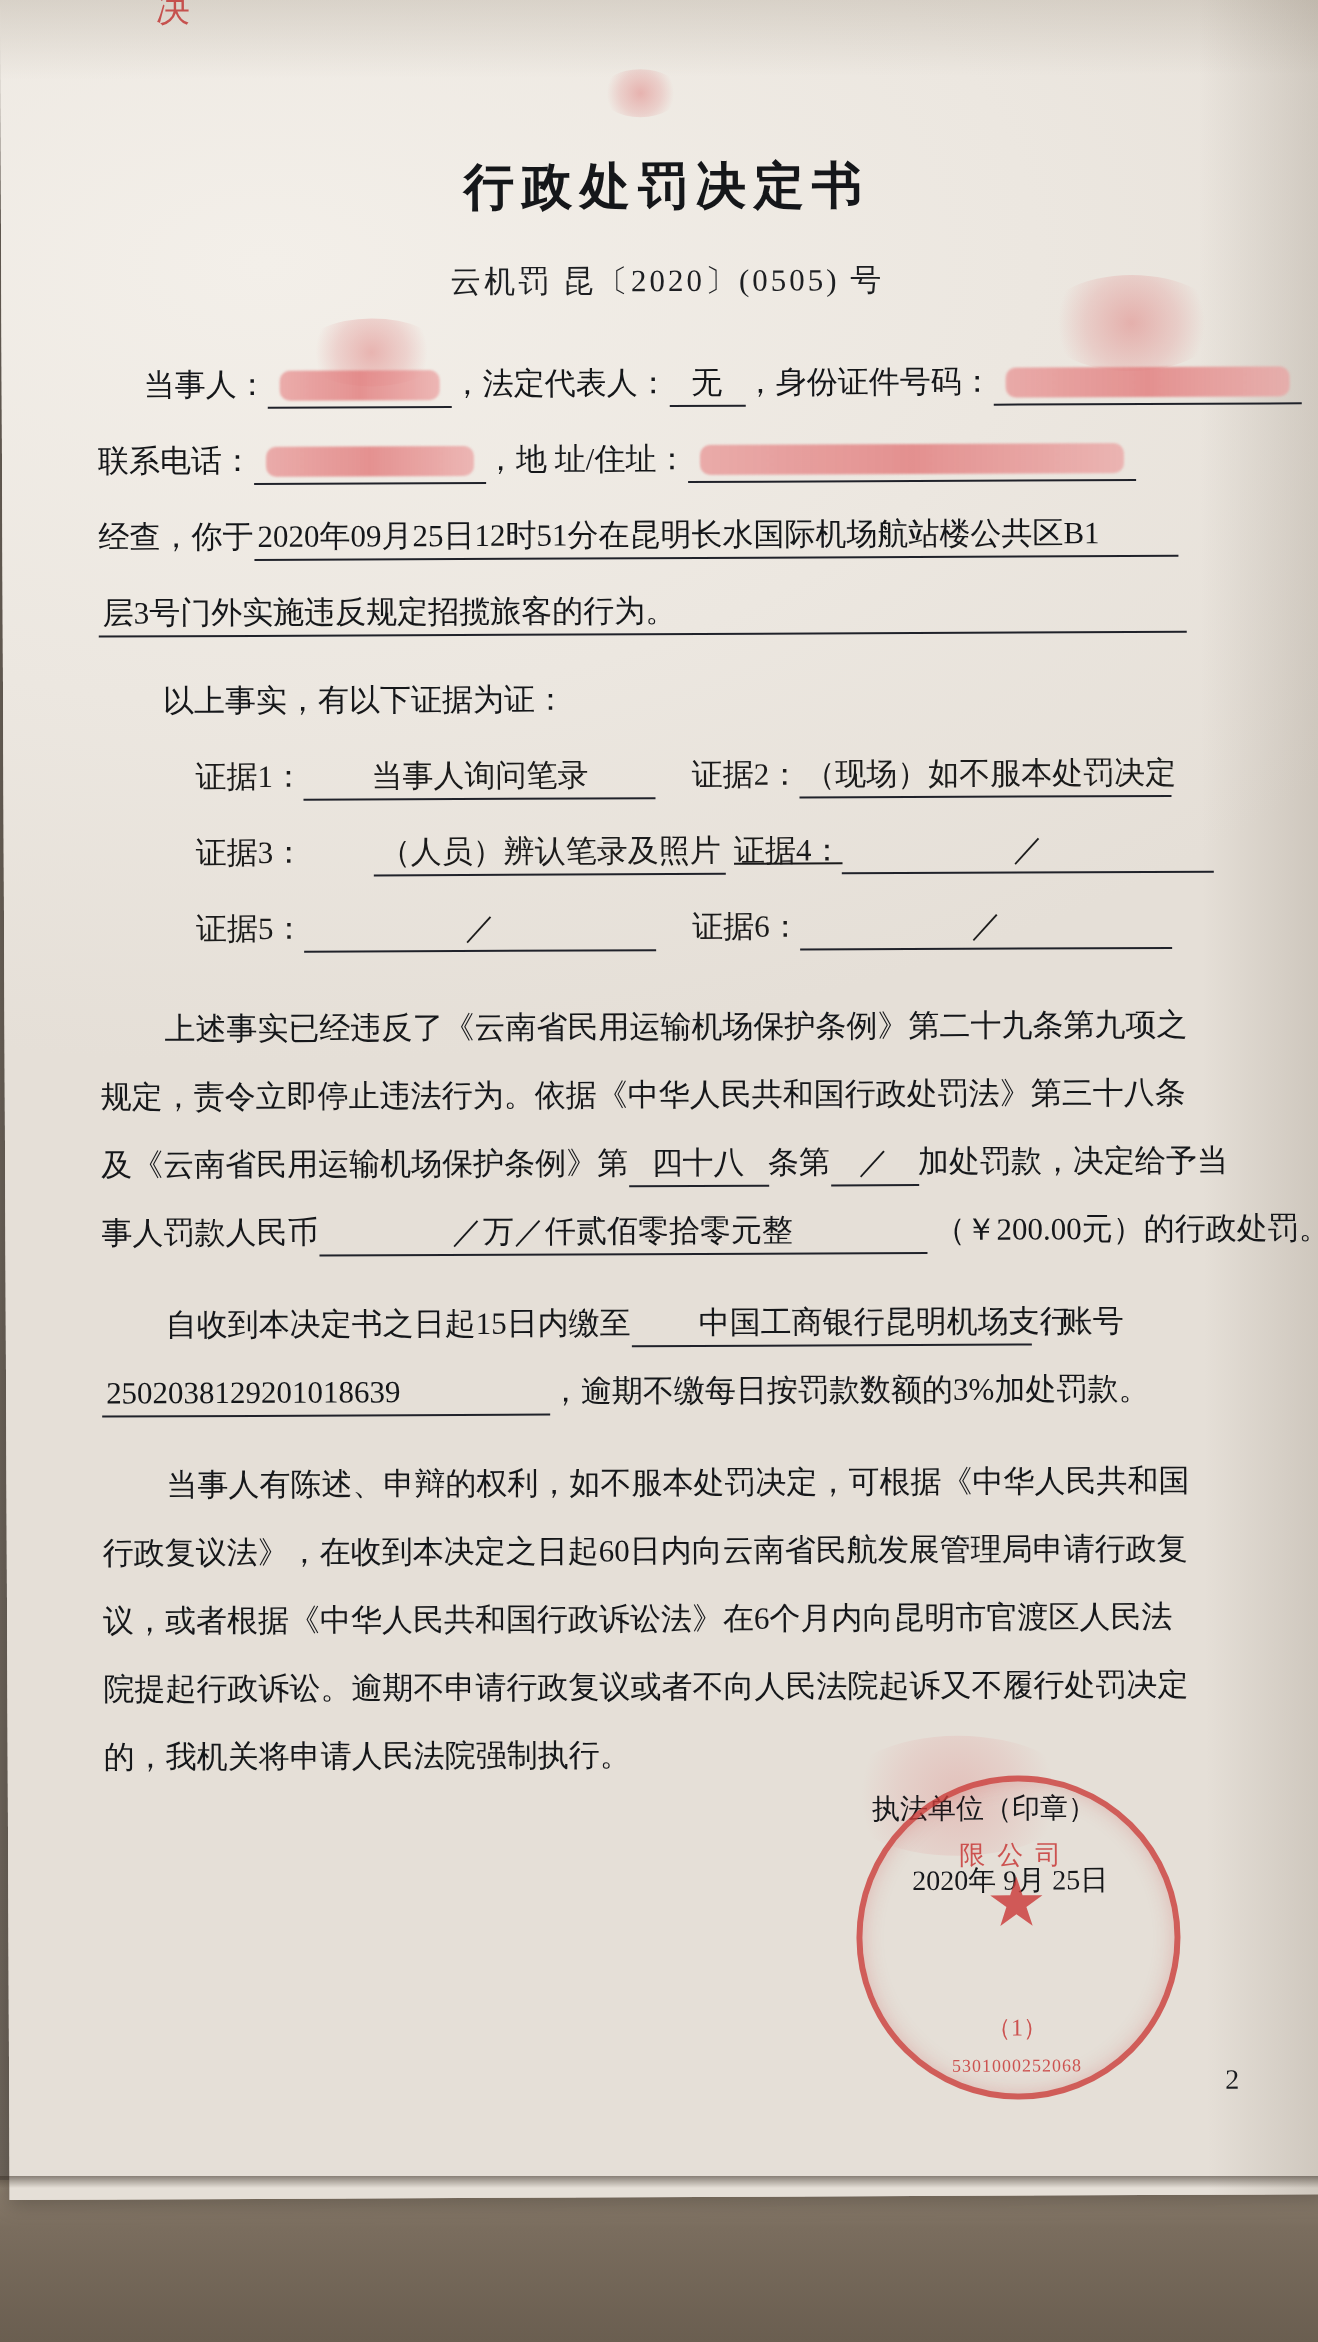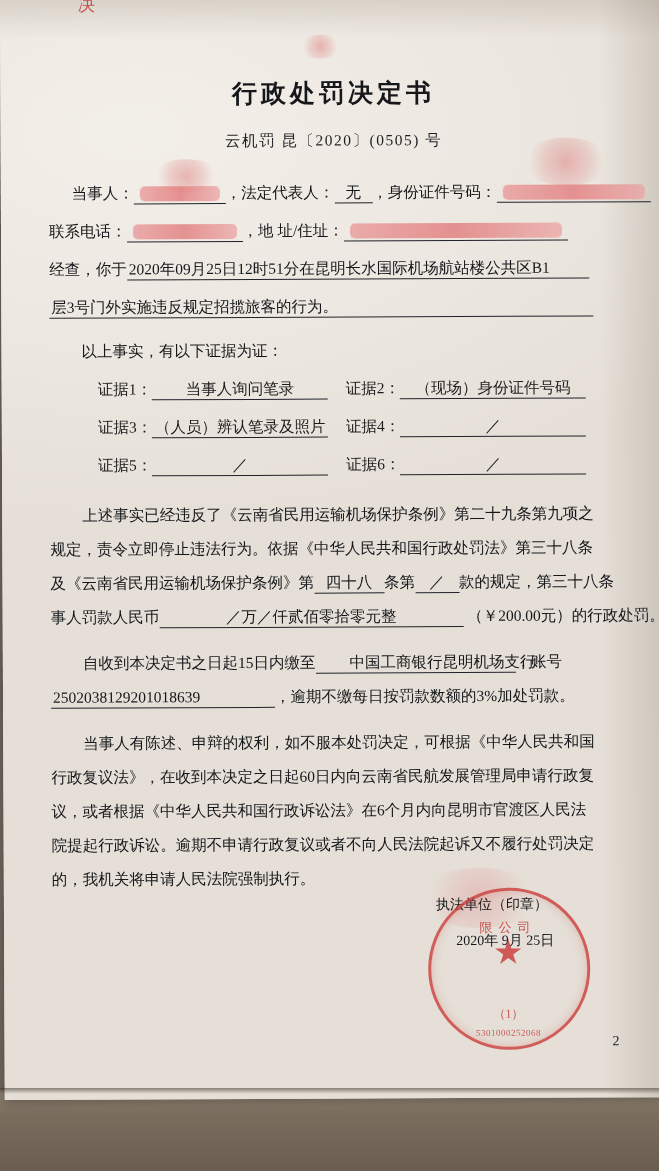--- a/index.html
+++ b/index.html
@@ -257,36 +257,36 @@
         <span>经查，你于</span><span class="u" style="width:458px; text-align:left;">2020年09月25日12时51分在昆明长水国际机场航站楼公共区B1</span>
       </div>
       <div class="line">
         <span class="u" style="width:540px; text-align:left;">层3号门外实施违反规定招揽旅客的行为。</span>
       </div>
 
       <div class="line indent" style="margin-top:6px;">以上事实，有以下证据为证：</div>
 
       <div class="ev-row">
         <span class="ev-label">证据1：</span><span class="u" style="width:172px;">当事人询问笔录</span>
-        <span class="ev-label" style="margin-left:14px;">证据2：</span><span class="u" style="width:182px;">（现场）身份证件号码</span>
+        <span class="ev-label" style="margin-left:14px;">证据2：</span><span class="u" style="width:182px;">（现场）如不服本处罚决定</span>
       </div>
       <div class="ev-row">
-        <span class="ev-label">证据3：</span><span class="u" style="width:172px;">（人员）辨认笔录及照片</span>
-        <span class="ev-label" style="margin-left:14px;">证据4：</span><span class="u" style="width:182px;">／</span>
+        <span class="ev-label">证据3：</span><span class="u" style="width:172px;margin-left:35px;">（人员）辨认笔录及照片</span>
+        <span class="ev-label" style="margin-left:0;text-decoration:underline;">证据4：</span><span class="u" style="width:182px;">／</span>
       </div>
       <div class="ev-row">
         <span class="ev-label">证据5：</span><span class="u" style="width:172px;">／</span>
         <span class="ev-label" style="margin-left:14px;">证据6：</span><span class="u" style="width:182px;">／</span>
       </div>
 
       <div class="para" style="margin-top:14px;">
         <div class="indent">上述事实已经违反了《云南省民用运输机场保护条例》第二十九条第九项之</div>
         <div>规定，责令立即停止违法行为。依据《中华人民共和国行政处罚法》第三十八条</div>
         <div class="nowrap">
-          <span>及《云南省民用运输机场保护条例》第</span><span class="u" style="width:66px;">四十八</span><span>条第</span><span class="u" style="width:40px;">／</span><span>款的规定，第三十八条</span>
+          <span>及《云南省民用运输机场保护条例》第</span><span class="u" style="width:66px;">四十八</span><span>条第</span><span class="u" style="width:40px;">／</span><span>加处罚款，决定给予当</span>
         </div>
         <div class="nowrap">
           <span>事人罚款人民币</span><span class="u" style="width:300px;">／万／仟贰佰零拾零元整</span><span class="u" style="width:0px;border:none;"></span><span>（￥200.00元）</span><span>的行政处罚。</span>
         </div>
       </div>
 
       <div class="para" style="margin-top:12px;">
         <div class="indent nowrap">
           <span>自收到本决定书之日起15日内缴至</span><span class="u" style="width:196px;">中国工商银行昆明机场支行</span><span>，账号</span>
         </div>

